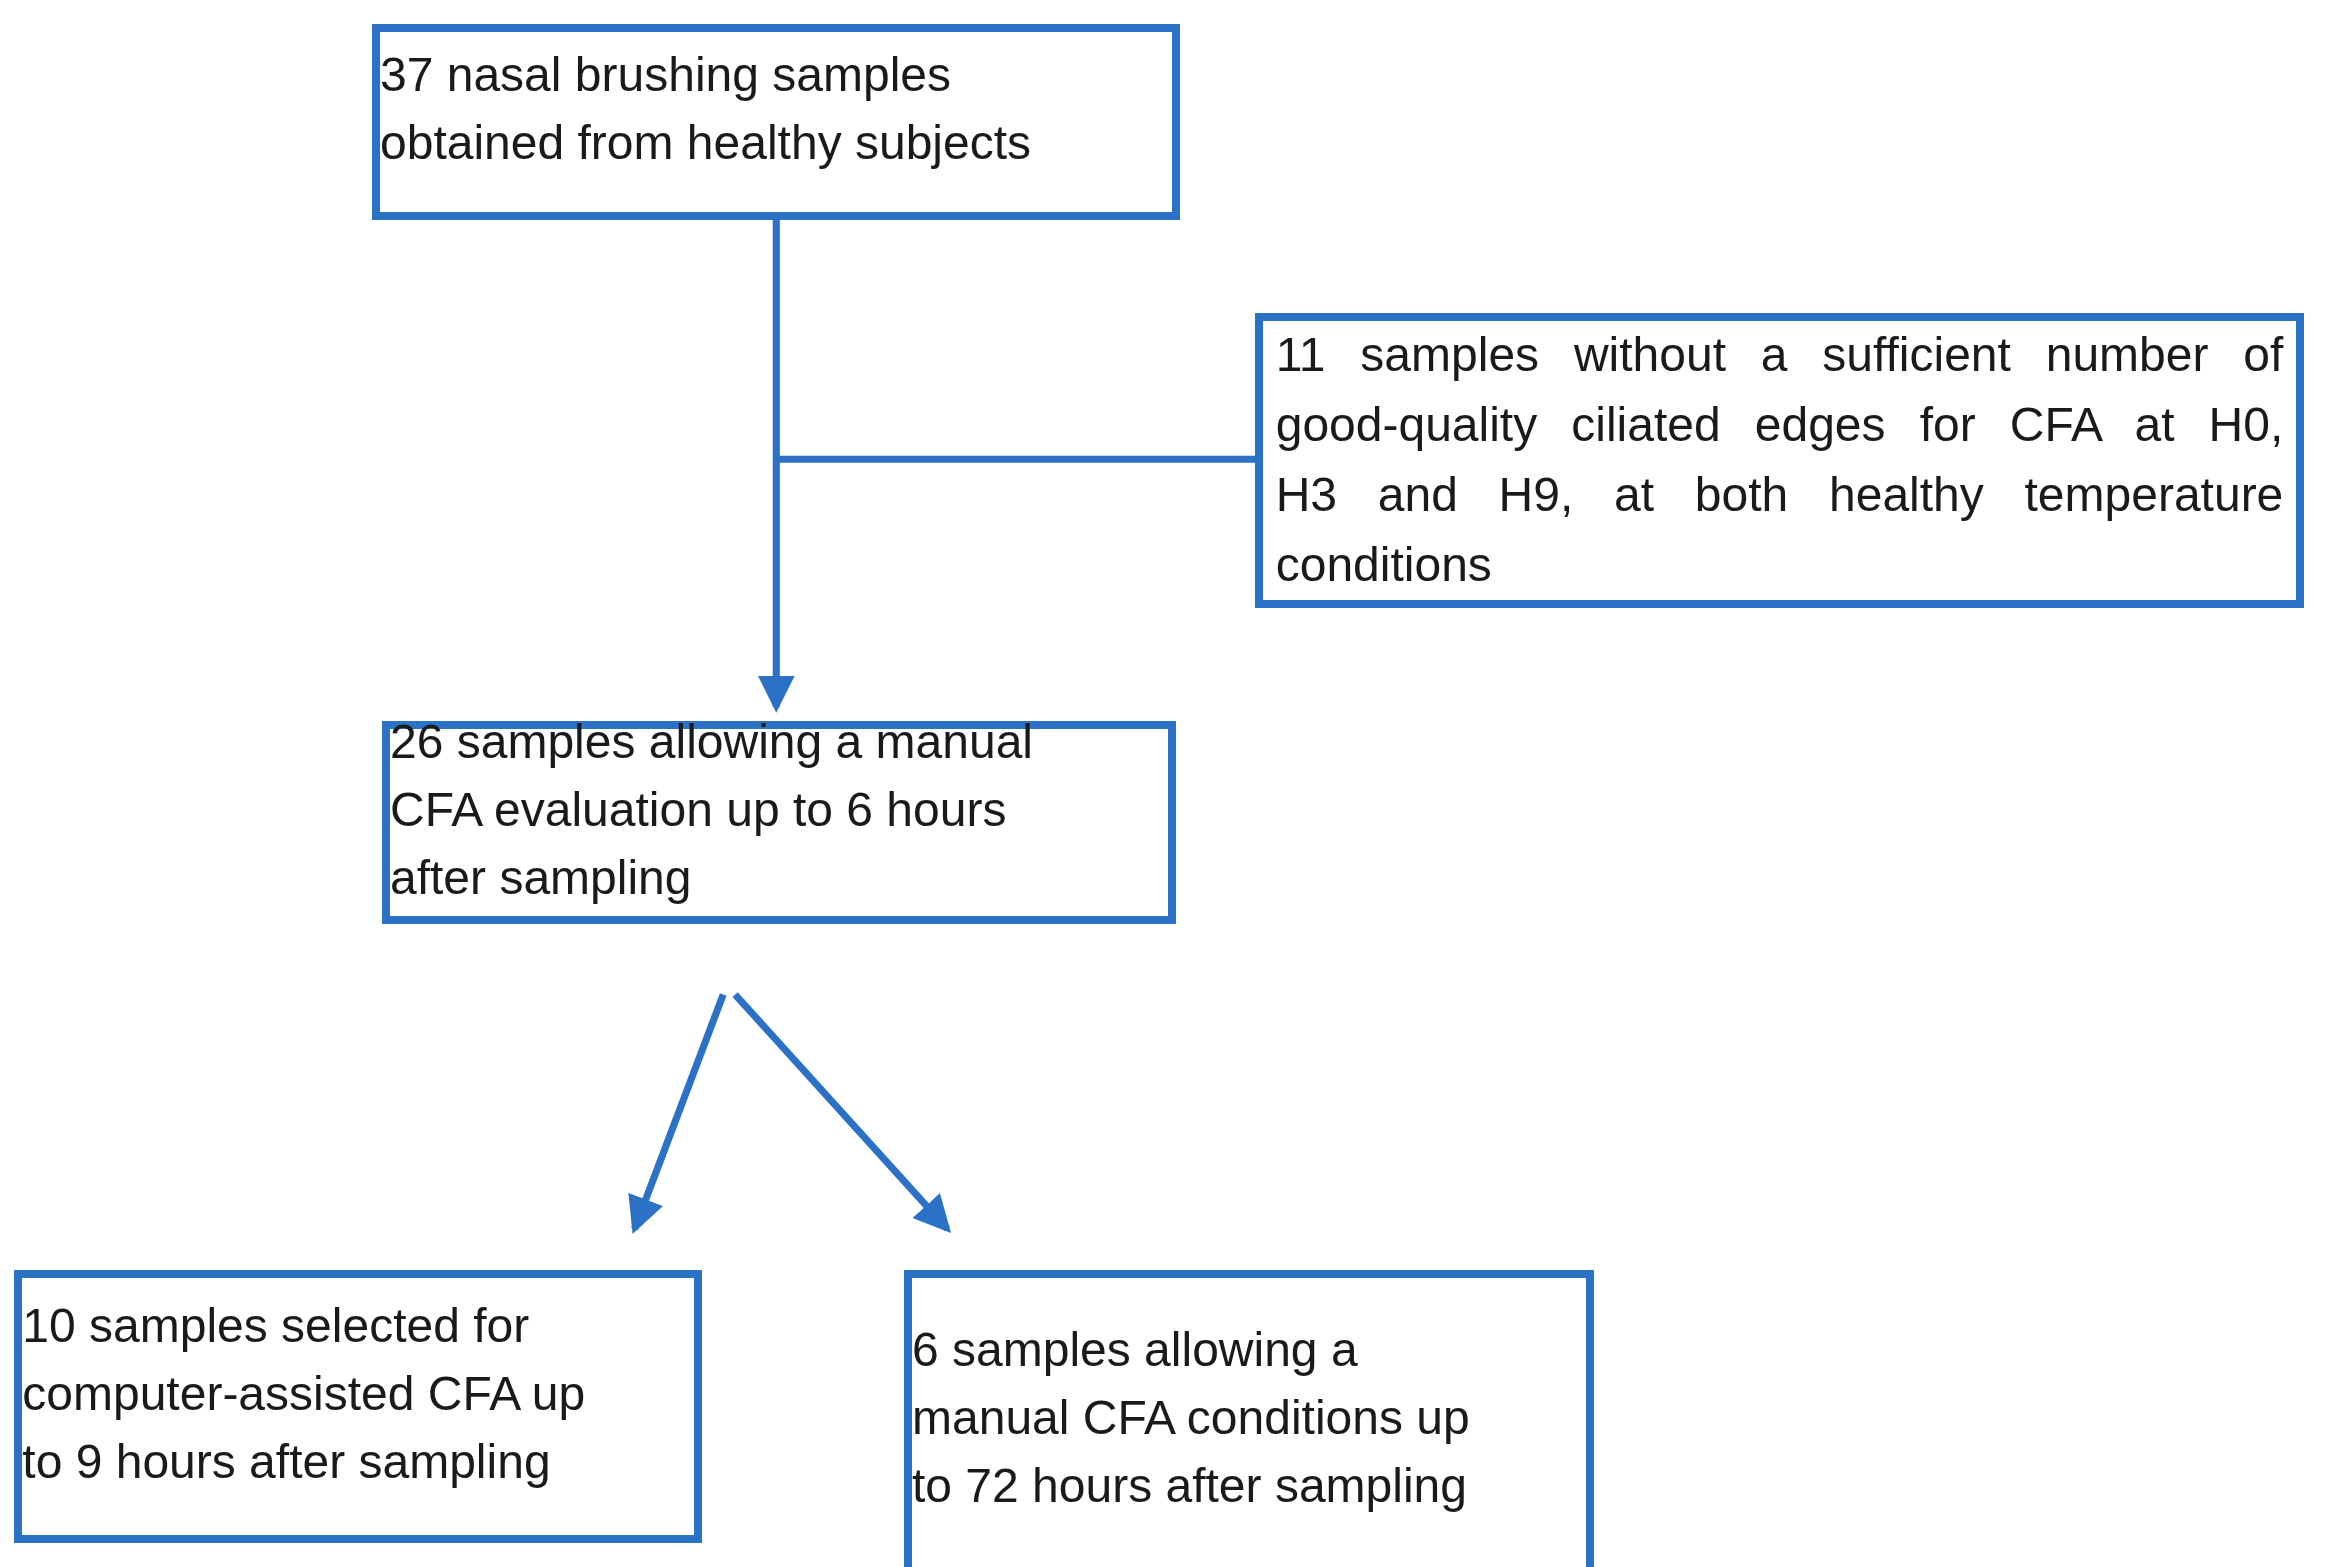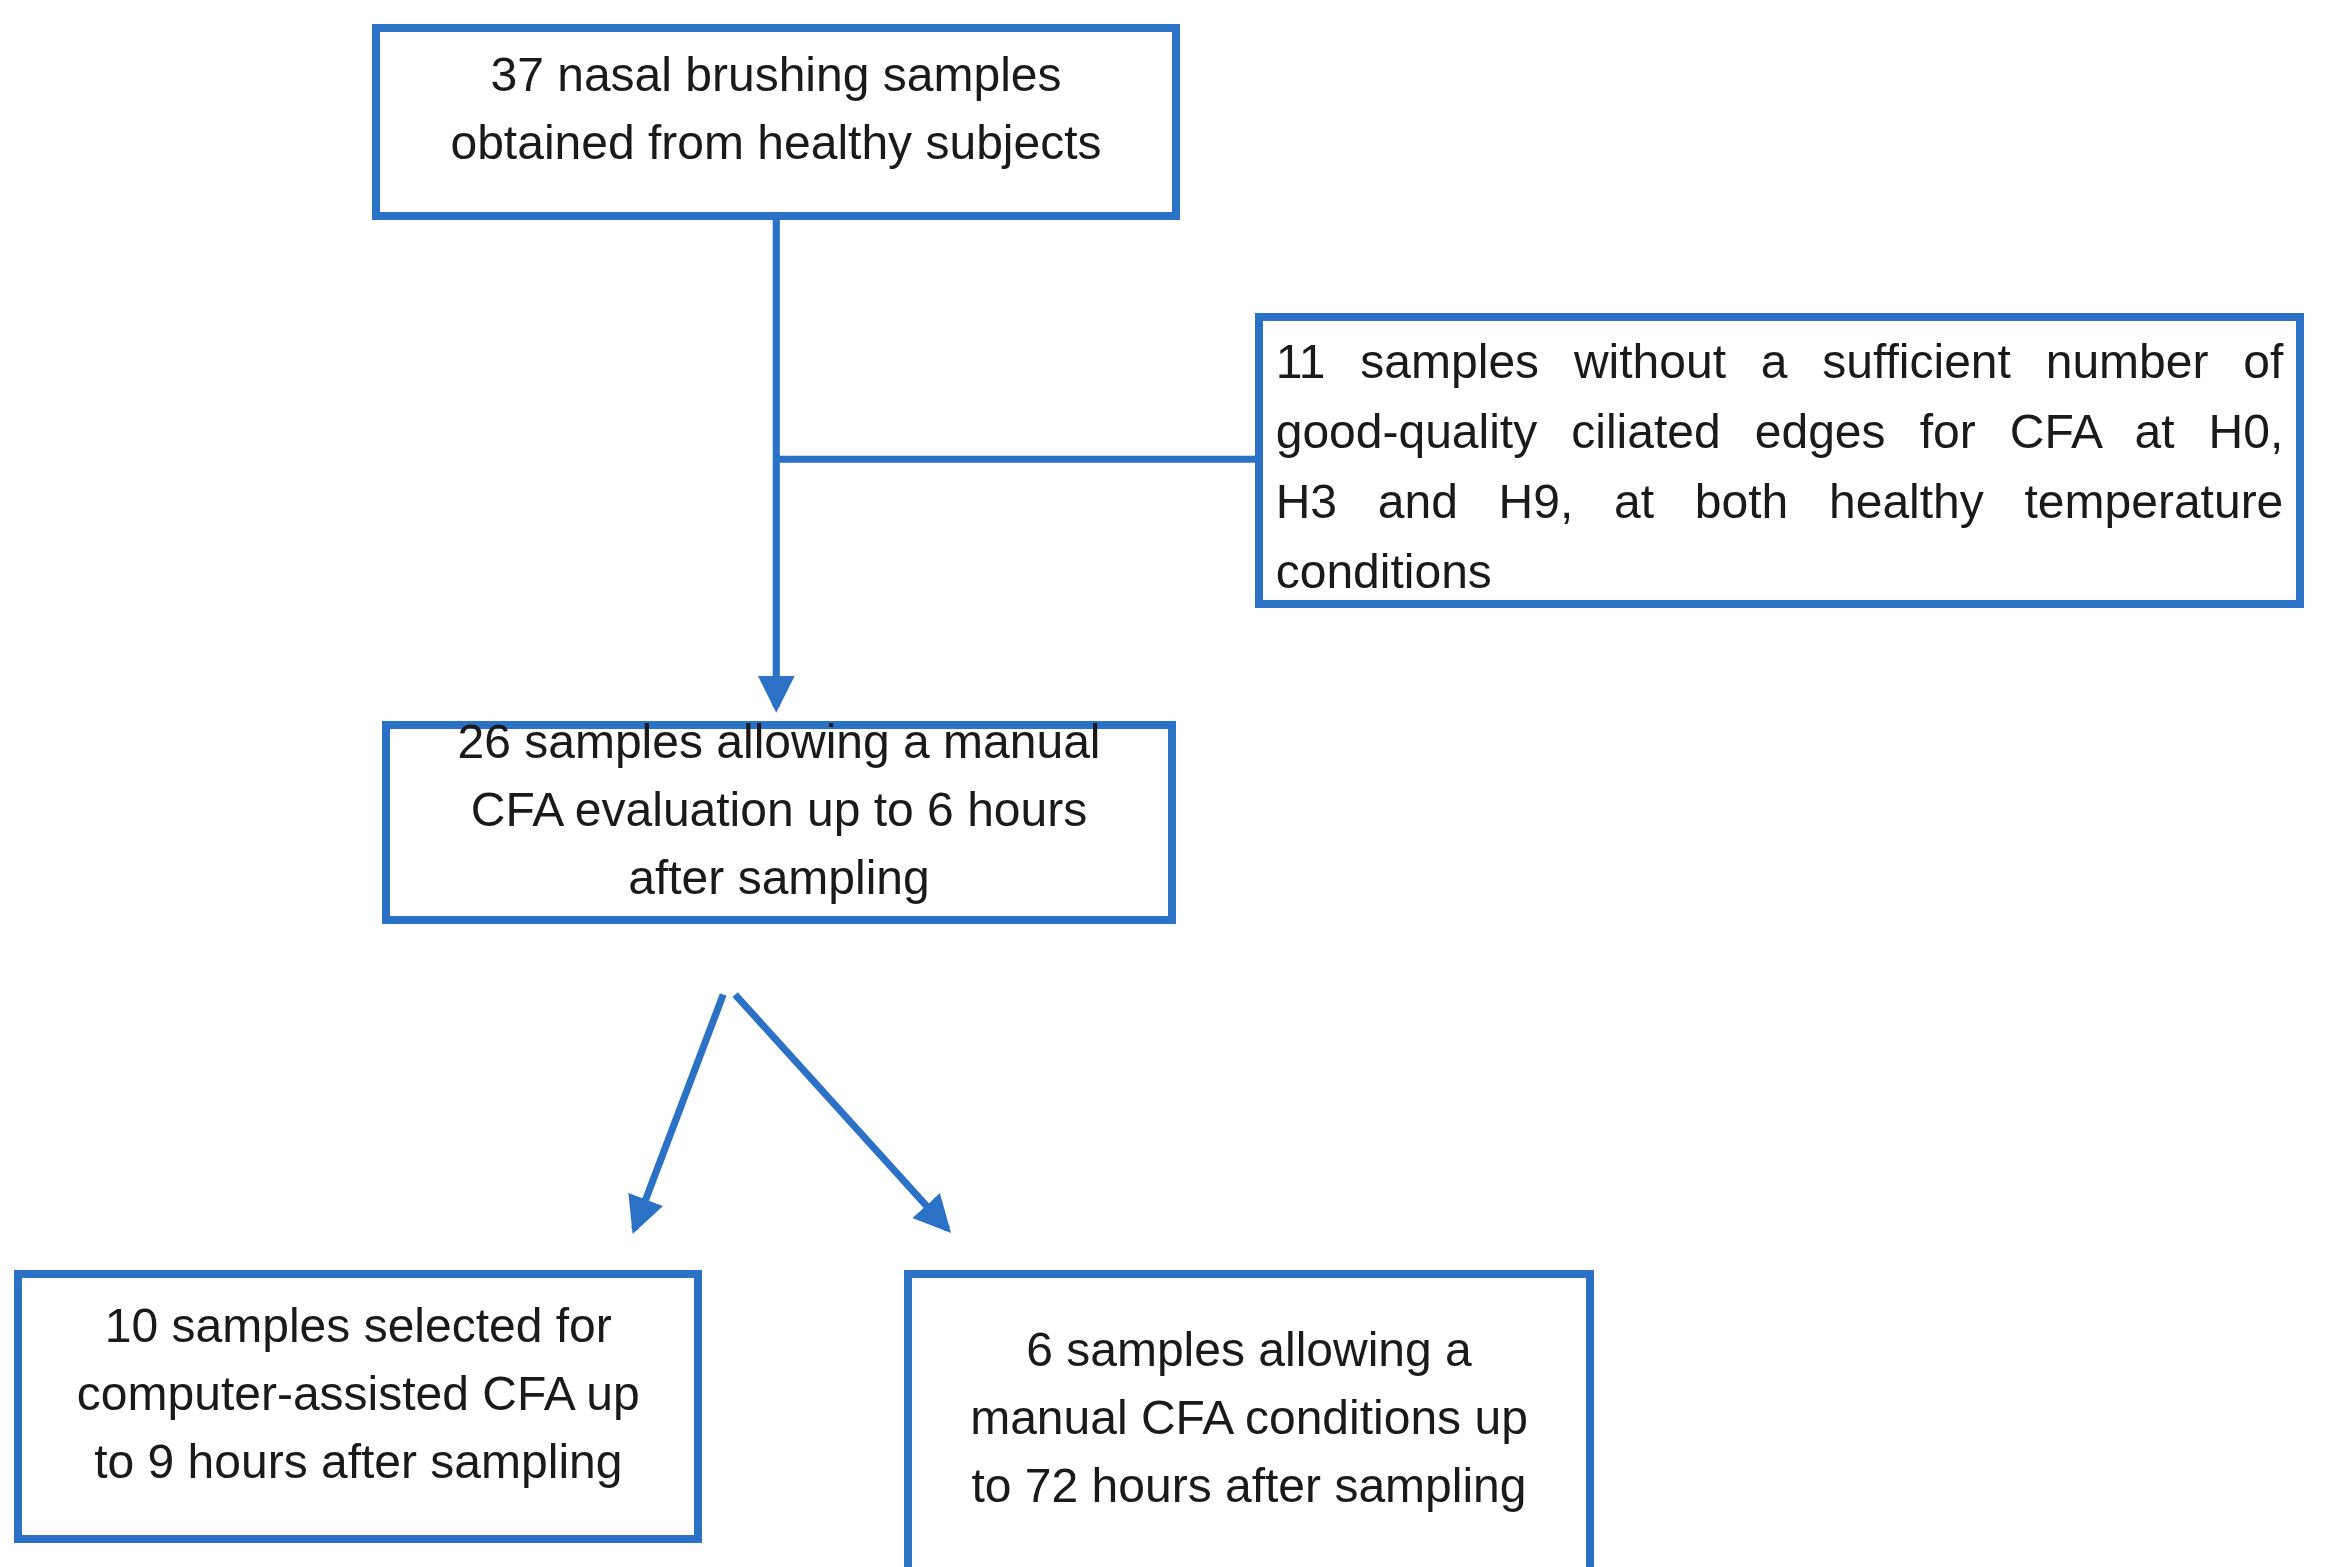--- a/index.html
+++ b/index.html
@@ -23,33 +23,32 @@
     display: flex;
     flex-direction: column;
     justify-content: center;
     align-items: stretch;
     z-index: 2;
   }
   .flow-box .line {
     font-size: 48px;
     line-height: 68px;
     white-space: nowrap;
-    text-align: center;
   }
   
   .flow-box .text-block { transform: translateY(-12.7px); }
 
   #box-top        { left: 372px;  top: 24px;   width: 808px; height: 196px; }
   #box-exclusion  { left: 1255px; top: 313px;  width: 1049px; height: 295px; }
   #box-middle     { left: 382px;  top: 721px;  width: 794px; height: 203px; }
   #box-bottom-left  { left: 14.3px;   top: 1270px; width: 688px;  height: 273px; }
   #box-bottom-right { left: 904px; top: 1270px; width: 690px;  height: 322px; }
 
   
-  #box-exclusion { padding: 0 12.7px; justify-content: flex-start; }
+  #box-exclusion { padding: 0 12.7px; justify-content: flex-end; }
   #box-exclusion .text-block { transform: none; padding-top: 6.3px; }
   #box-exclusion .line {
     white-space: normal;
     text-align: justify;
     text-align-last: justify;
     line-height: 70px;
   }
   #box-exclusion .line:last-child {
     text-align-last: left;
   }

